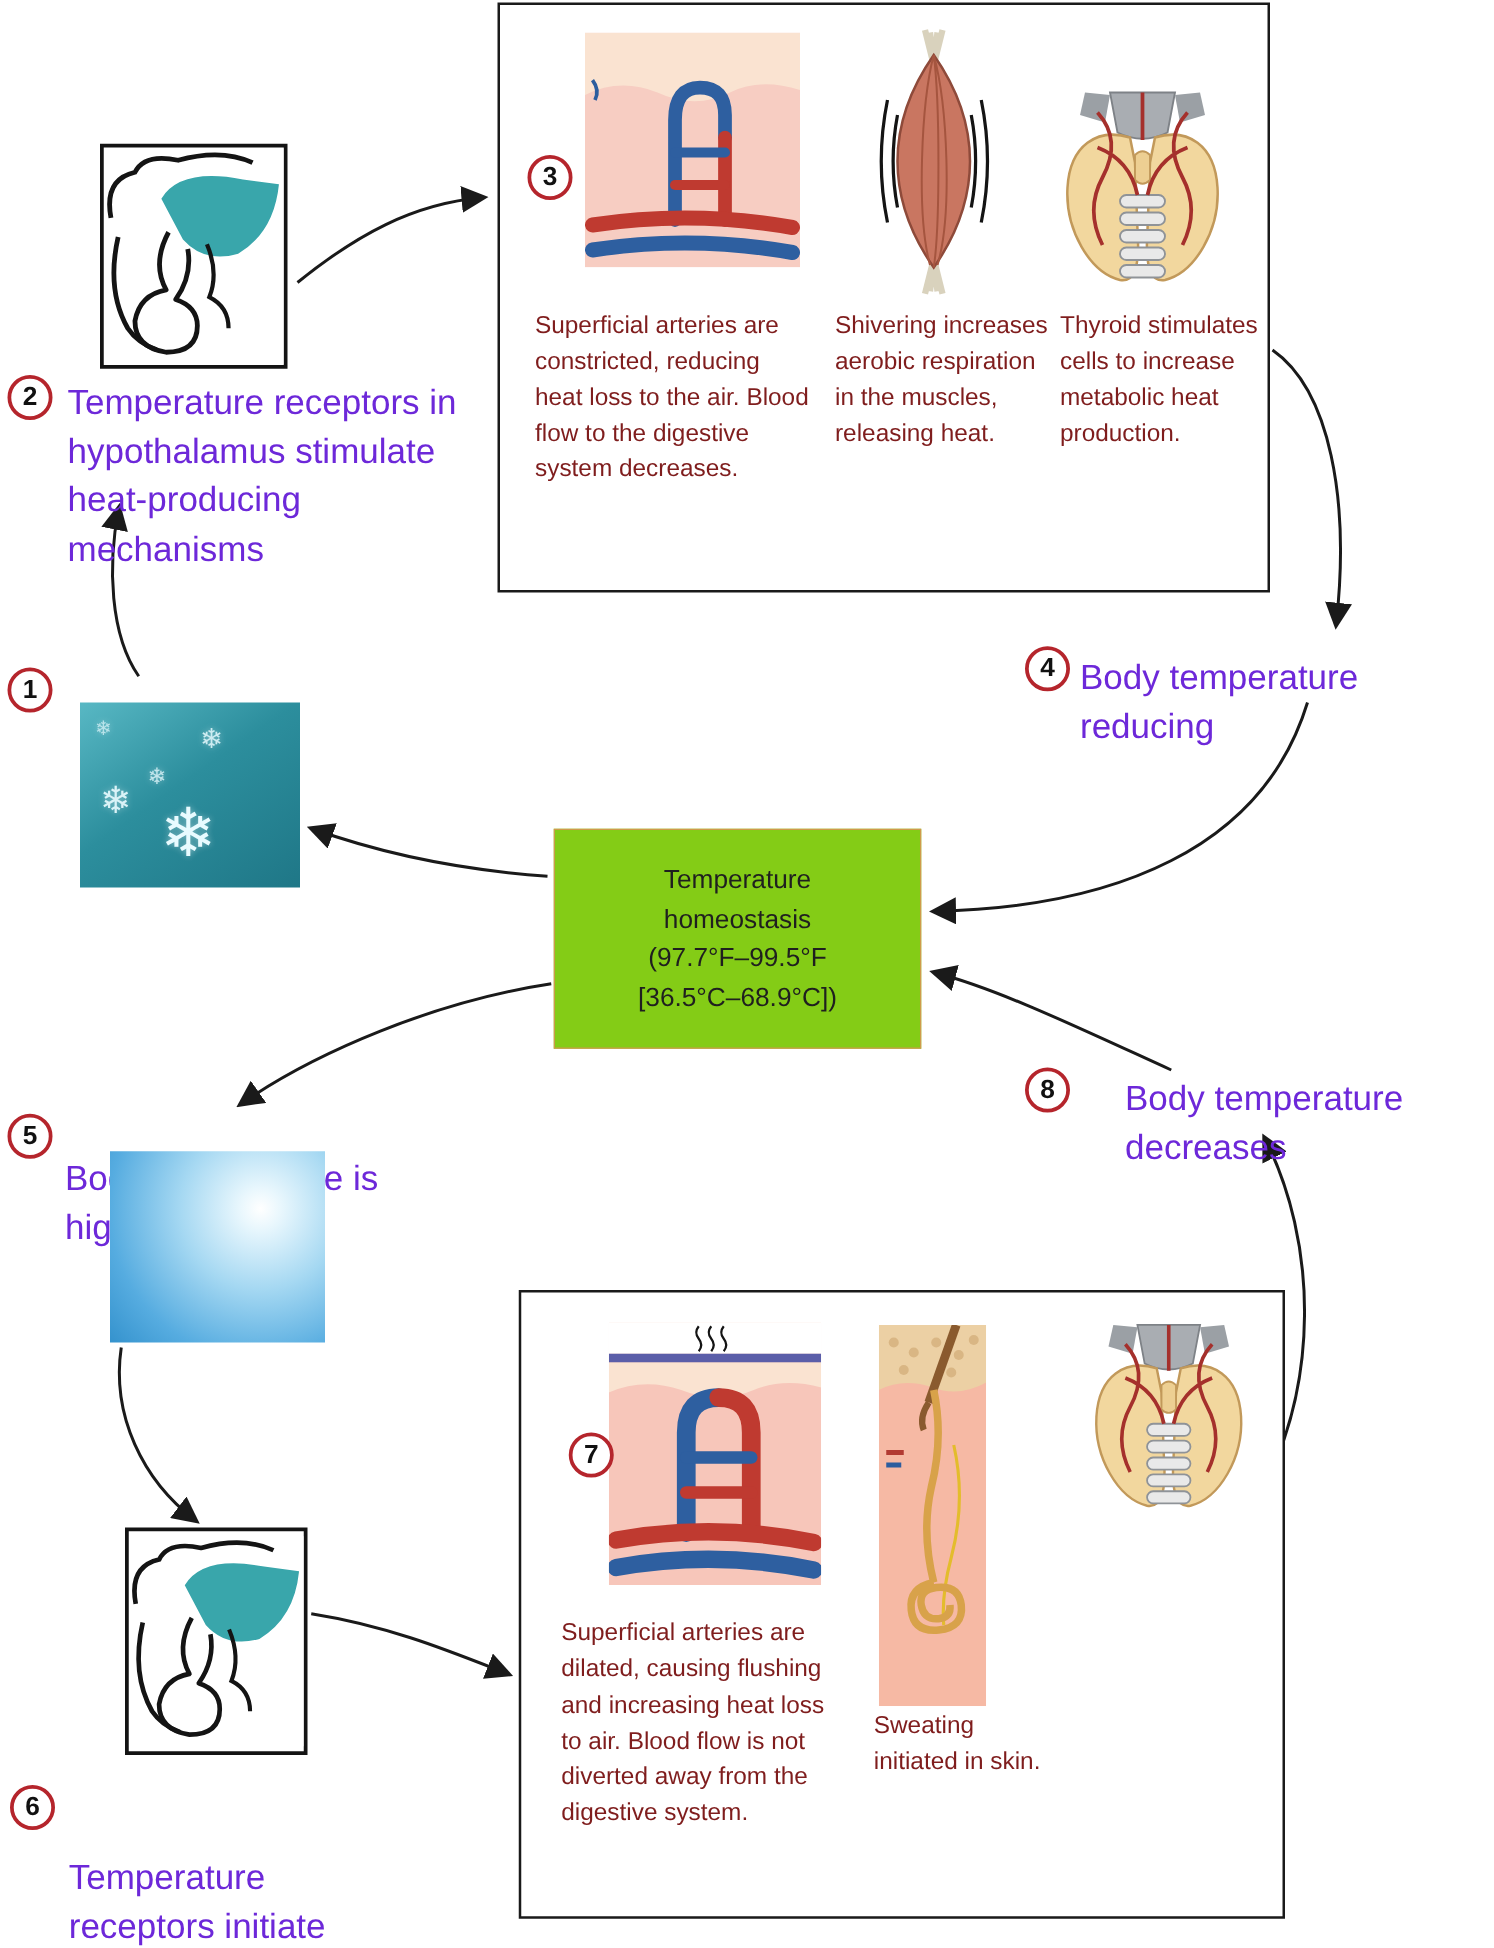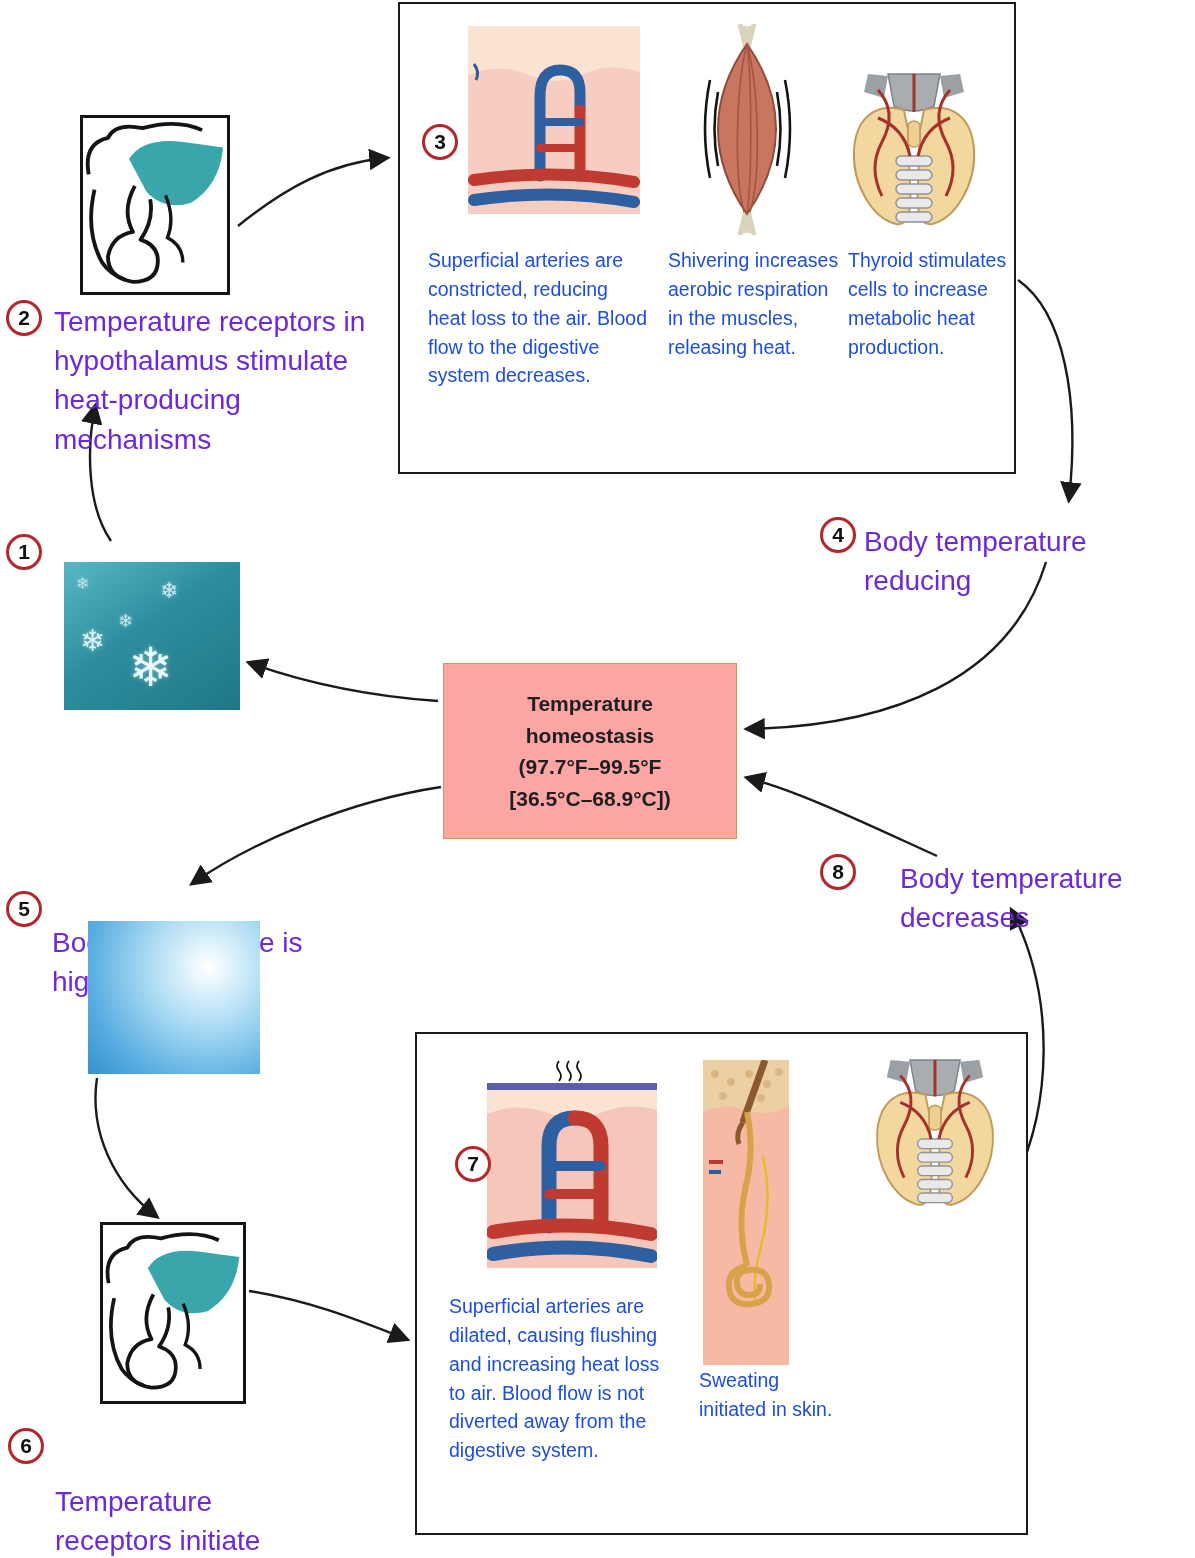--- a/index.html
+++ b/index.html
@@ -6,35 +6,35 @@
   html,body{background:#fff}
   body{font-family:"Liberation Sans",sans-serif;color:#262626}
   .canvas{position:relative;width:1195px;height:1558px;background:#fff;overflow:hidden}
   .arrows{position:absolute;left:0;top:0;pointer-events:none}
   .arrow{fill:none;stroke:#1a1a1a;stroke-width:2.4px;marker-end:url(#ah)}
   .panel{position:absolute;background:#fff;border:2.5px solid #1a1a1a}
   .stepnum{position:absolute;width:36px;height:36px;border:3px solid #b5252c;border-radius:50%;
     background:#fff;display:flex;align-items:center;justify-content:center;
     font-weight:bold;font-size:21px;color:#111;z-index:3}
   .label{position:absolute;font-size:28px;line-height:1.4;color:#6d28d9}
-  .caption{position:absolute;font-size:19.5px;line-height:1.48;color:#1d4ed8}
+  .caption{position:absolute;font-size:19.5px;line-height:1.48;color:#7f1d1d}
   .imgbox{position:absolute;overflow:hidden}
   .imgbox svg{display:block;width:100%;height:100%}
   .hypo{border:3px solid #141414;background:#fff}
   .snow{background:linear-gradient(145deg,#58b8c4 0%,#2c8e9d 45%,#1f7787 100%)}
   .flake{position:absolute;color:#e8fbff;text-shadow:0 0 5px rgba(255,255,255,.45);line-height:1}
   .f1{left:16px;top:64px;font-size:30px;opacity:.92}
   .f2{left:96px;top:18px;font-size:22px;opacity:.85}
   .f3{left:54px;top:50px;font-size:18px;opacity:.8}
   .f4{left:64px;top:78px;font-size:54px}
   .f5{left:12px;top:14px;font-size:16px;opacity:.7}
   .sunimg{background:radial-gradient(circle at 70% 30%,#ffffff 0%,#e9f7fd 10%,#a5d8f2 40%,#56ace0 75%,#3492cd 100%)}
-  .center-box{position:absolute;left:443px;top:663px;width:294px;height:176px;background:#fca5a5;
+  .center-box{position:absolute;left:443px;top:663px;width:294px;height:176px;background:#84cc16;
     border:1.5px solid #cf9a4c;display:flex;flex-direction:column;align-items:center;justify-content:center;
-    text-align:center;font-weight:bold;font-size:21px;line-height:1.5;color:#1f1f1f;z-index:2}
+    text-align:center;font-weight:normal;font-size:21px;line-height:1.5;color:#1f1f1f;z-index:2}
 </style>
 </head>
 <body>
 
 <div class="canvas">
 
   <svg class="arrows" width="1195" height="1558" viewBox="0 0 1195 1558">
     <defs>
       <marker id="ah" markerWidth="9" markerHeight="9" refX="7" refY="4.5" orient="auto">
         <path d="M0,0 L9,4.5 L0,9 Z" fill="#1a1a1a"></path>

